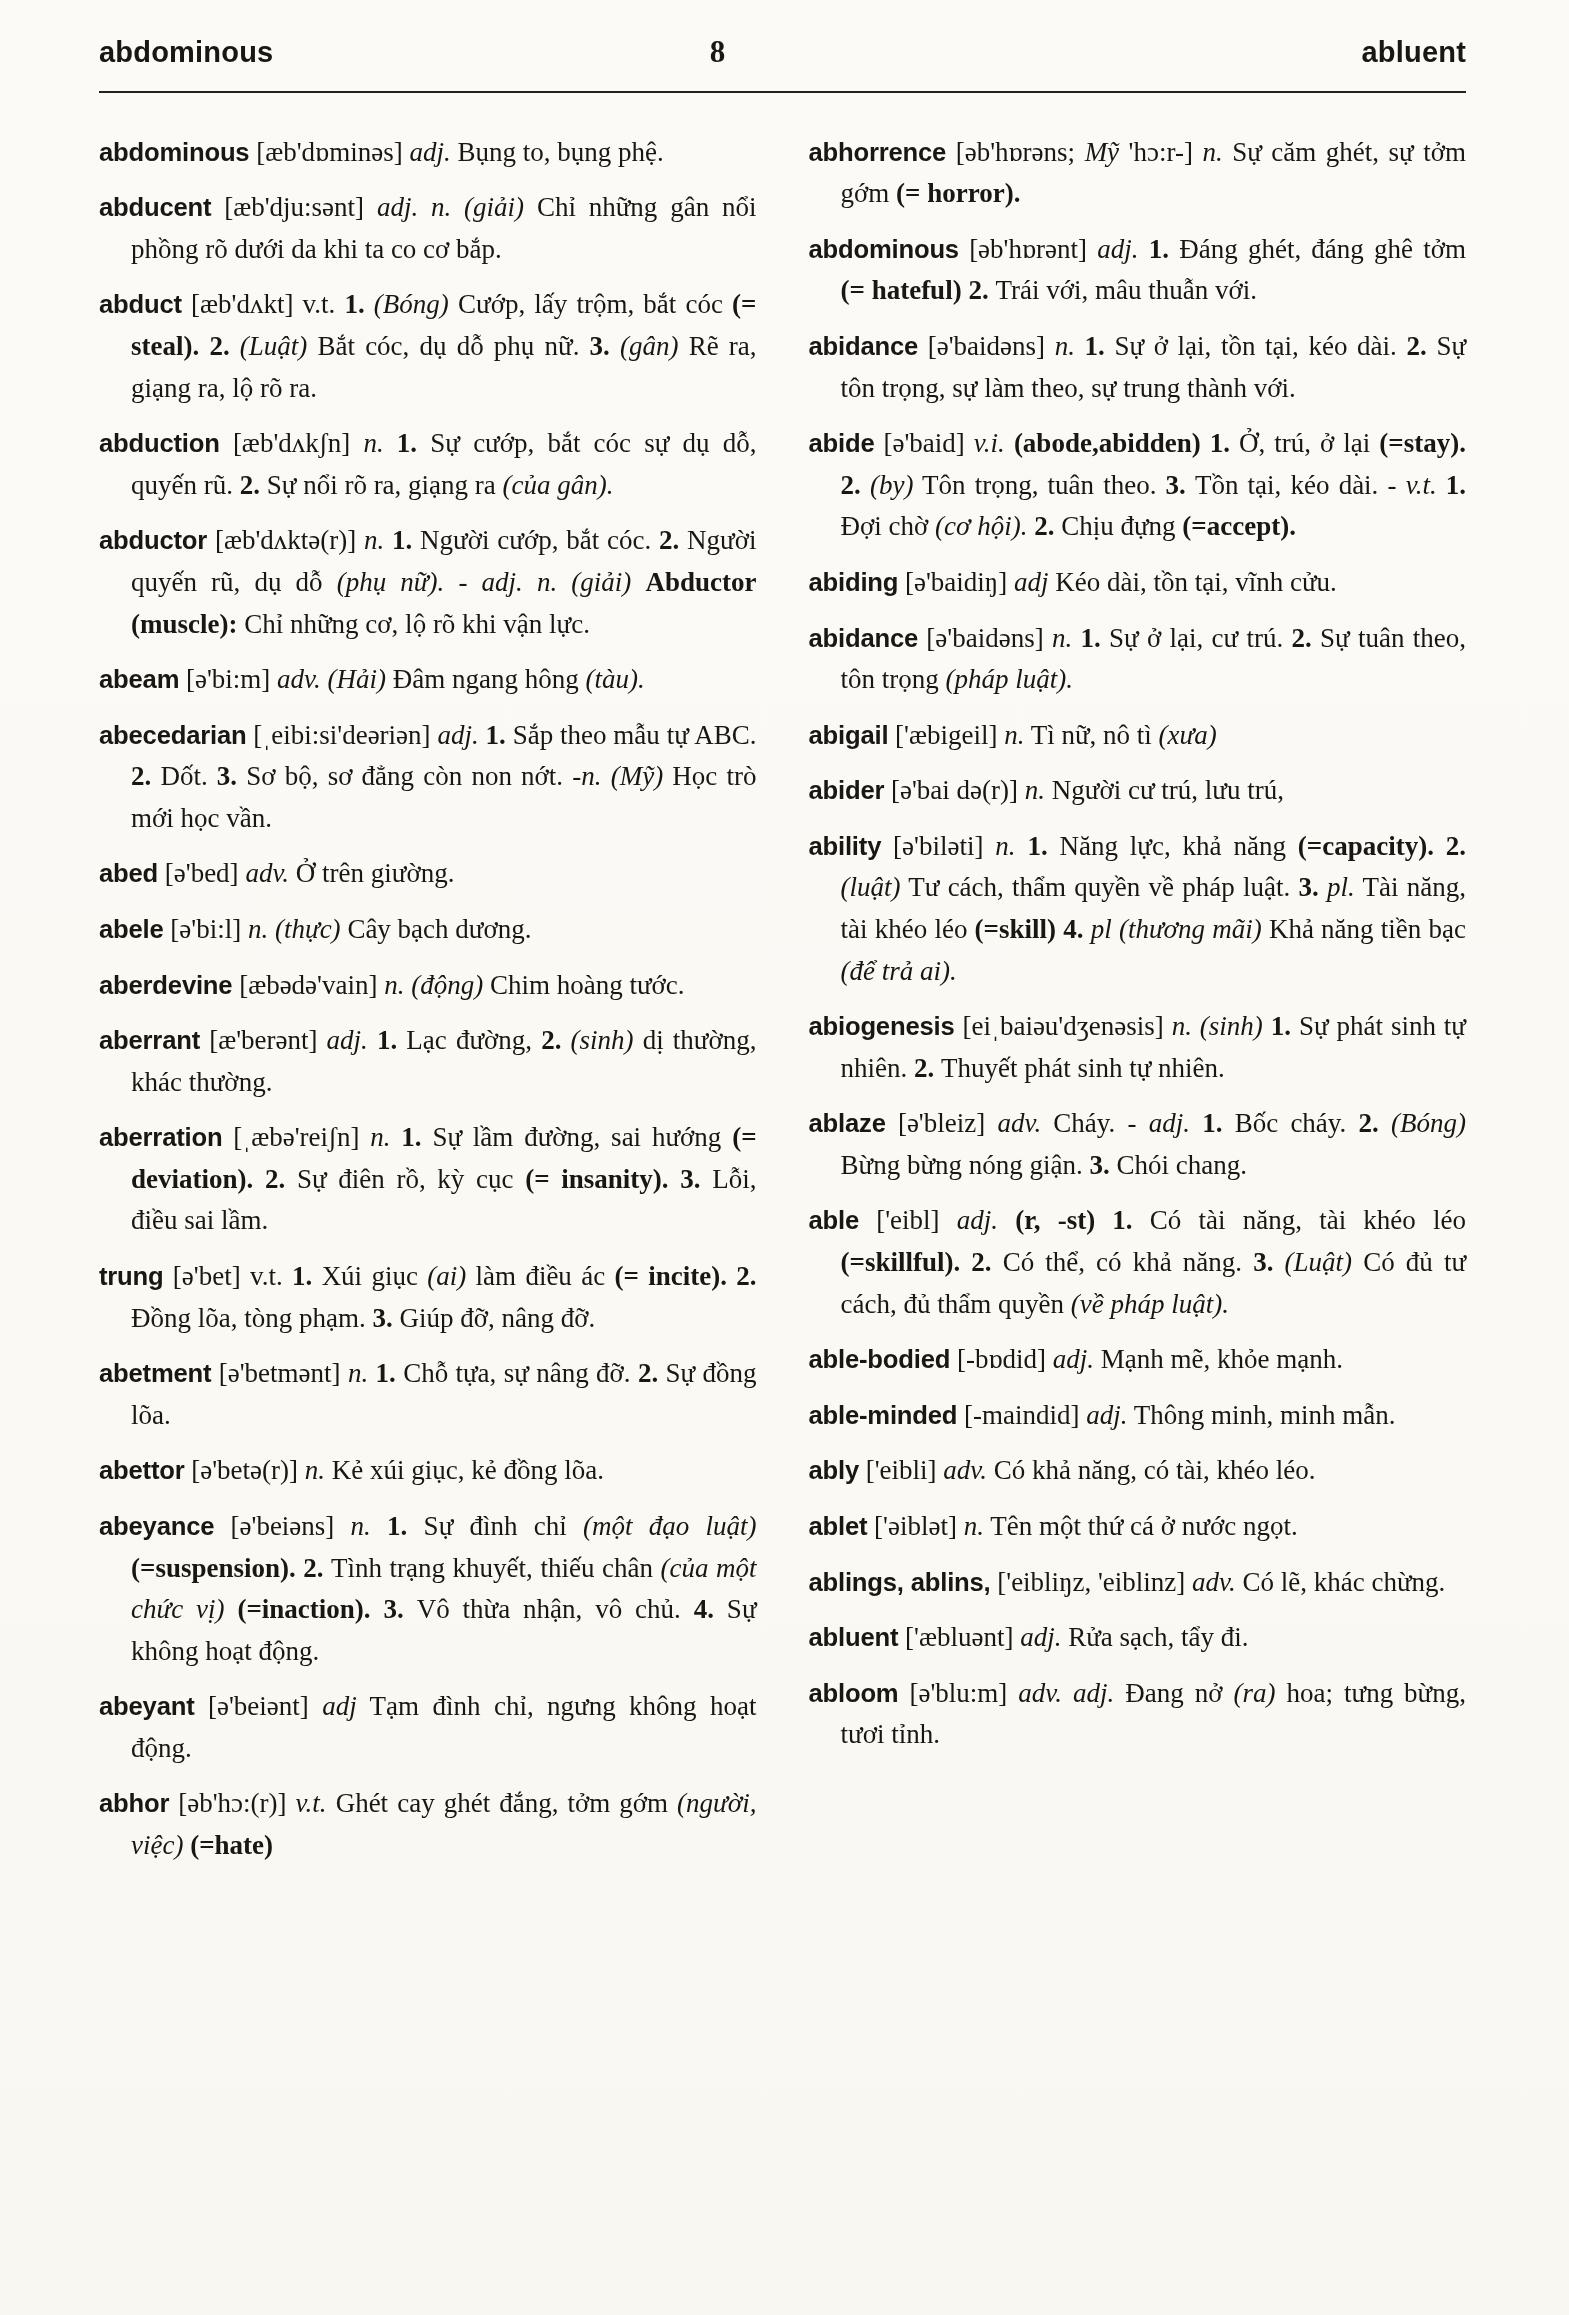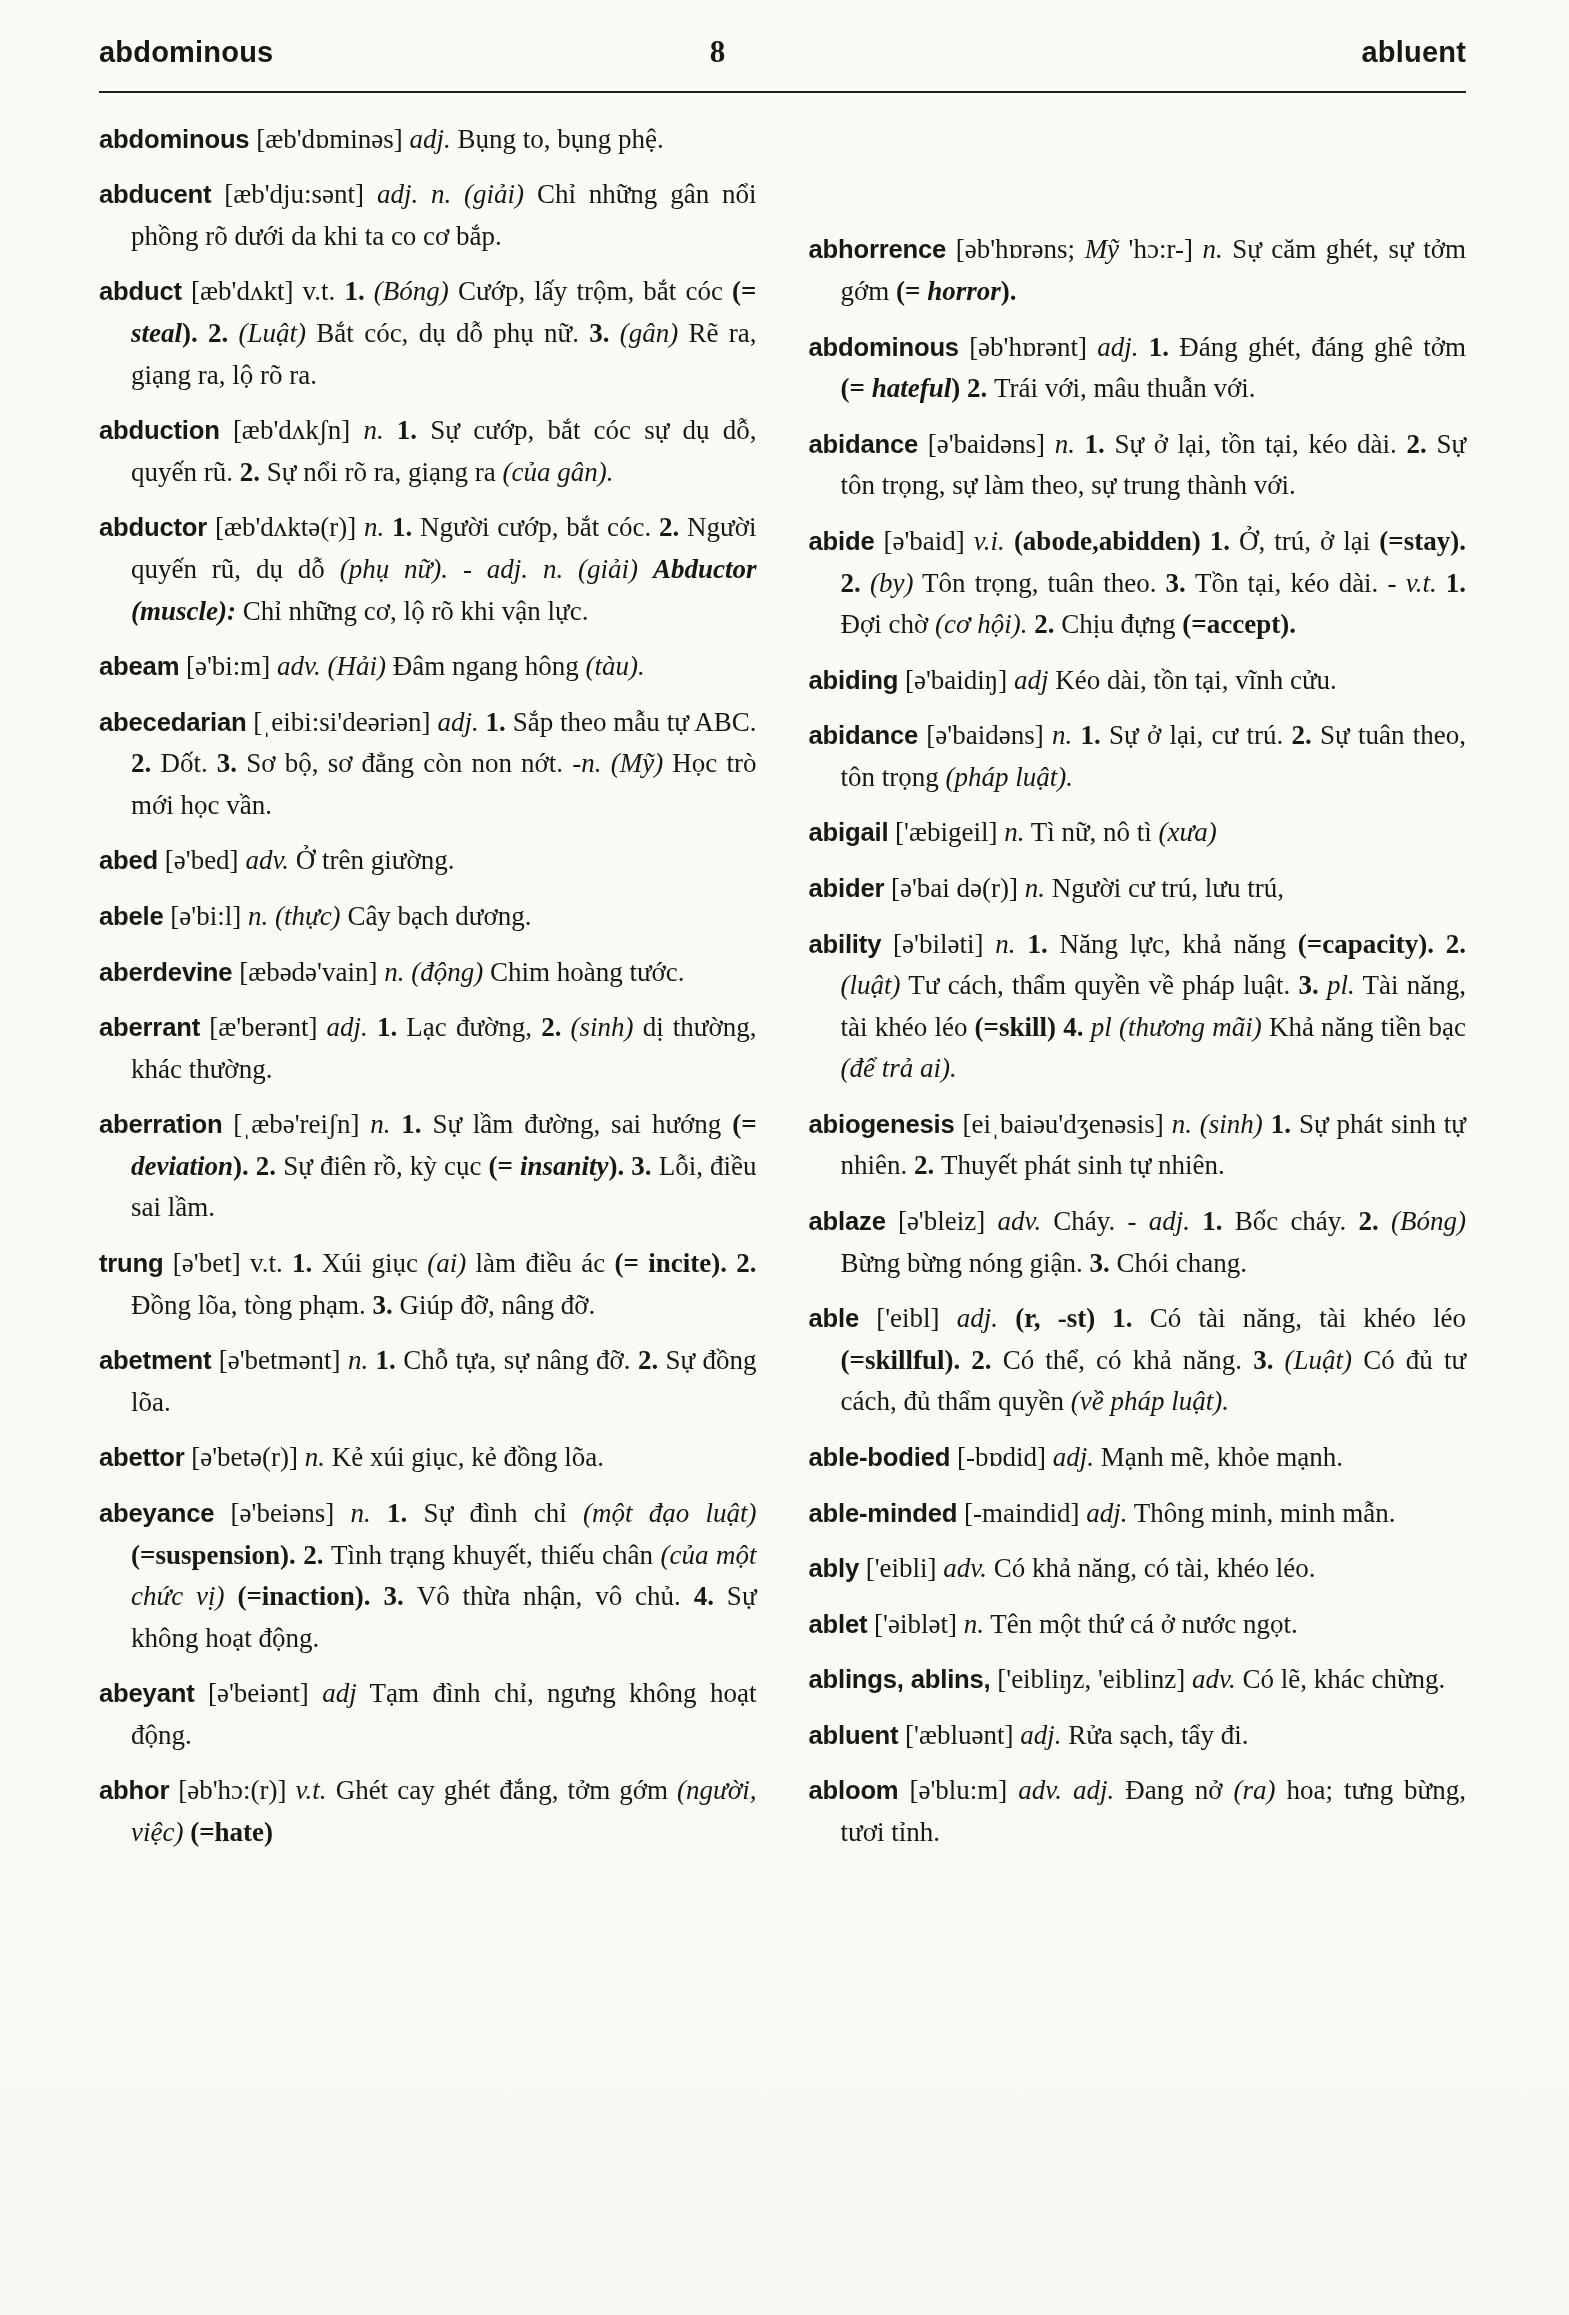--- a/index.html
+++ b/index.html
@@ -36,40 +36,39 @@
   .header .hword.right { text-align: right; }
   .header .pageno {
     flex: 0 0 auto;
     font-weight: 700;
     font-size: 31px;
     transform: translateX(-65px);
   }
   .columns {
     display: flex;
     gap: 52px;
-    margin-top: 26px;
-    align-items: flex-end;
+    margin-top: 39px;
   }
   .col { flex: 1 1 0; min-width: 0; }
   .entry {
     text-align: justify;
     padding-left: 32px;
     text-indent: -32px;
     margin-bottom: 14px;
   }
   .hw {
     font-family: "Liberation Sans", "DejaVu Sans", sans-serif;
     font-weight: 700;
     font-size: 0.95em;
     letter-spacing: -0.2px;
   }
   .n  { font-weight: 400; font-style: normal; }
   .b  { font-weight: 700; }
   .i  { font-style: italic; }
-  .bi { font-weight: 700; font-style: italic; }
+  .bi { font-weight: 700; }
 </style>
 </head>
 <body>
 
 <div class="page">
 
   <header class="header">
     <div class="hword">abdominous</div>
     <div class="pageno">8</div>
     <div class="hword right">abluent</div>

